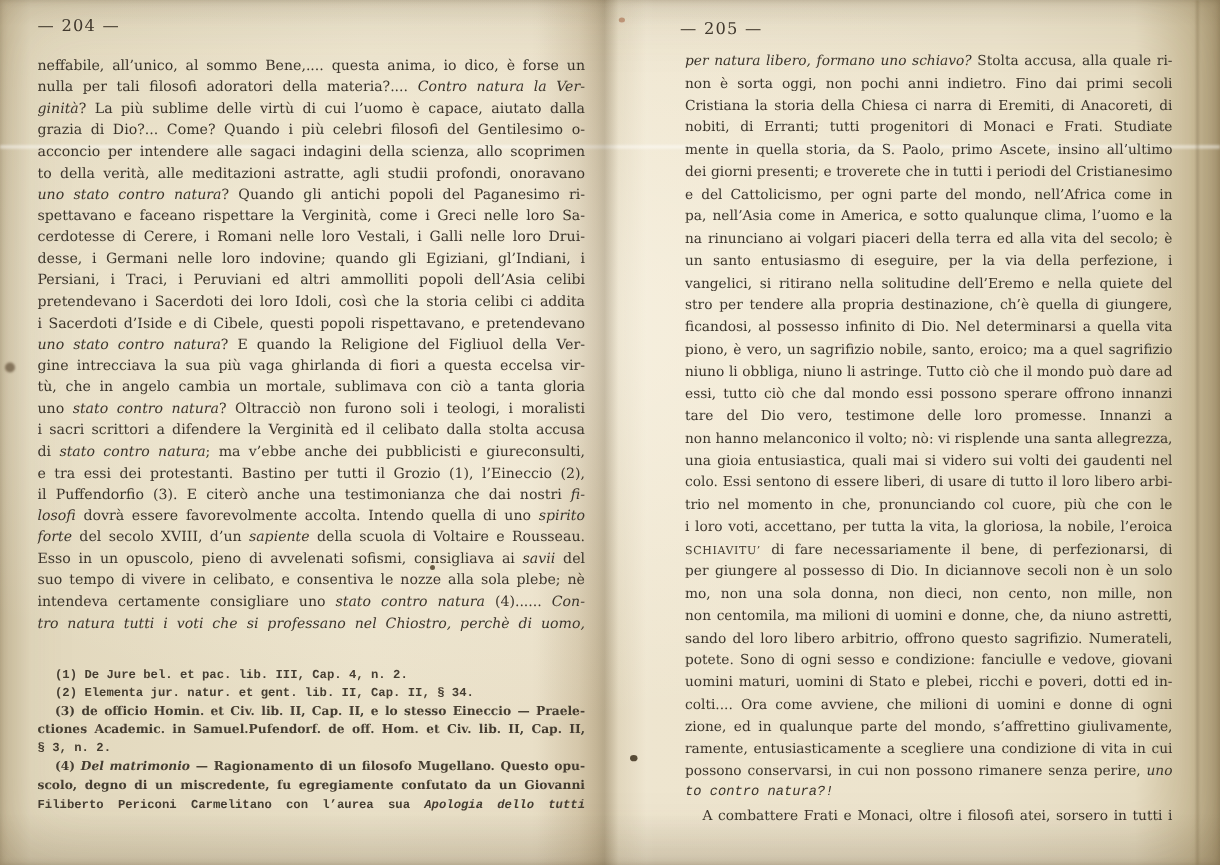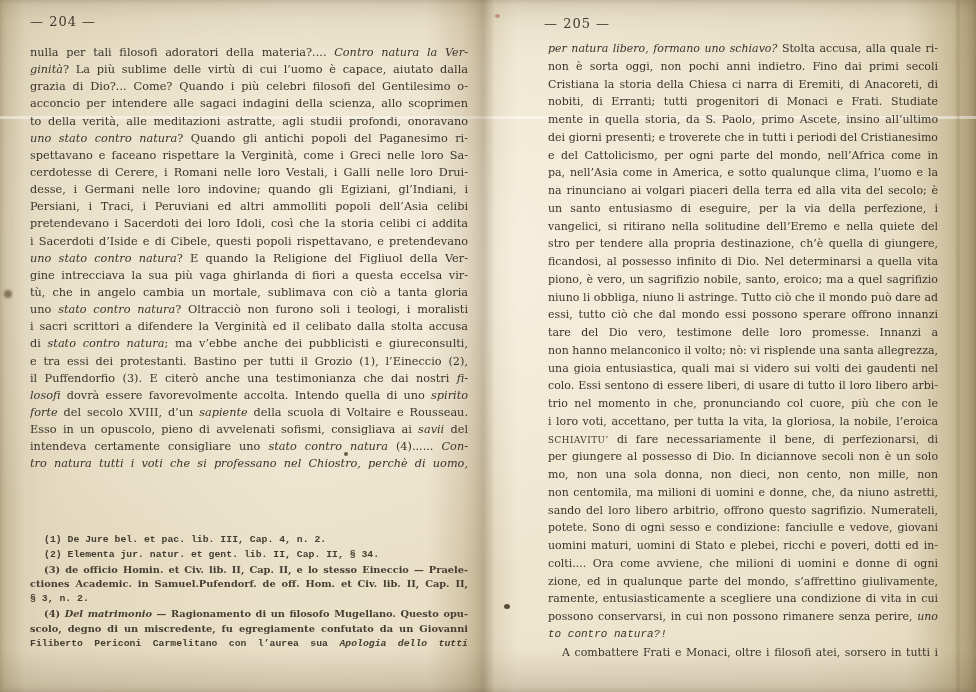--- a/index.html
+++ b/index.html
@@ -50,20 +50,21 @@
 
 <div class="stage">
   <div class="scan-streak"></div>
   <div class="gutter"></div>
   <div class="edge-line"></div>
 
   <div class="page-num" id="header-left">— 204 —</div>
   <div class="page-num" id="header-right">— 205 —</div>
 
   <div class="textblock" id="body-left">
+      <div class="line bl">neffabile, all’unico, al sommo Bene,.... questa anima, io dico, è forse un</div>
       <div class="line bl">nulla per tali filosofi adoratori della materia?.... <span class="i">Contro natura la Ver-</span></div>
       <div class="line bl"><span class="i">ginità</span>? La più sublime delle virtù di cui l’uomo è capace, aiutato dalla</div>
       <div class="line bl">grazia di Dio?... Come? Quando i più celebri filosofi del Gentilesimo o-</div>
       <div class="line bl">acconcio per intendere alle sagaci indagini della scienza, allo scoprimen</div>
       <div class="line bl">to della verità, alle meditazioni astratte, agli studii profondi, onoravano</div>
       <div class="line bl"><span class="i">uno stato contro natura</span>? Quando gli antichi popoli del Paganesimo ri-</div>
       <div class="line bl">spettavano e faceano rispettare la Verginità, come i Greci nelle loro Sa-</div>
       <div class="line bl">cerdotesse di Cerere, i Romani nelle loro Vestali, i Galli nelle loro Drui-</div>
       <div class="line bl">desse, i Germani nelle loro indovine; quando gli Egiziani, gl’Indiani, i</div>
       <div class="line bl">Persiani, i Traci, i Peruviani ed altri ammolliti popoli dell’Asia celibi</div>
@@ -73,20 +74,21 @@
       <div class="line bl">gine intrecciava la sua più vaga ghirlanda di fiori a questa eccelsa vir-</div>
       <div class="line bl">tù, che in angelo cambia un mortale, sublimava con ciò a tanta gloria</div>
       <div class="line bl">uno <span class="i">stato contro natura</span>? Oltracciò non furono soli i teologi, i moralisti</div>
       <div class="line bl">i sacri scrittori a difendere la Verginità ed il celibato dalla stolta accusa</div>
       <div class="line bl">di <span class="i">stato contro natura</span>; ma v’ebbe anche dei pubblicisti e giureconsulti,</div>
       <div class="line bl">e tra essi dei protestanti. Bastino per tutti il Grozio (1), l’Eineccio (2),</div>
       <div class="line bl">il Puffendorfio (3). E citerò anche una testimonianza che dai nostri <span class="i">fi-</span></div>
       <div class="line bl"><span class="i">losofi</span> dovrà essere favorevolmente accolta. Intendo quella di uno <span class="i">spirito</span></div>
       <div class="line bl"><span class="i">forte</span> del secolo XVIII, d’un <span class="i">sapiente</span> della scuola di Voltaire e Rousseau.</div>
       <div class="line bl">Esso in un opuscolo, pieno di avvelenati sofismi, consigliava ai <span class="i">savii</span> del</div>
+      <div class="line bl">suo tempo di vivere in celibato, e consentiva le nozze alla sola plebe; nè</div>
       <div class="line bl">intendeva certamente consigliare uno <span class="i">stato contro natura</span> (4)...... <span class="i">Con-</span></div>
       <div class="line bl"><span class="i">tro natura tutti i voti che si professano nel Chiostro, perchè di uomo,</span></div>
     </div>
   <div class="textblock" id="fn-left">
       <div class="line fn ind end">(1) De Jure bel. et pac. lib. III, Cap. 4, n. 2.</div>
       <div class="line fn ind end">(2) Elementa jur. natur. et gent. lib. II, Cap. II, § 34.</div>
       <div class="line fn ind">(3) de officio Homin. et Civ. lib. II, Cap. II, e lo stesso Eineccio — Praele-</div>
       <div class="line fn">ctiones Academic. in Samuel.Pufendorf. de off. Hom. et Civ. lib. II, Cap. II,</div>
       <div class="line fn end">§ 3, n. 2.</div>
       <div class="line fn ind">(4) <span class="i">Del matrimonio</span> — Ragionamento di un filosofo Mugellano. Questo opu-</div>

